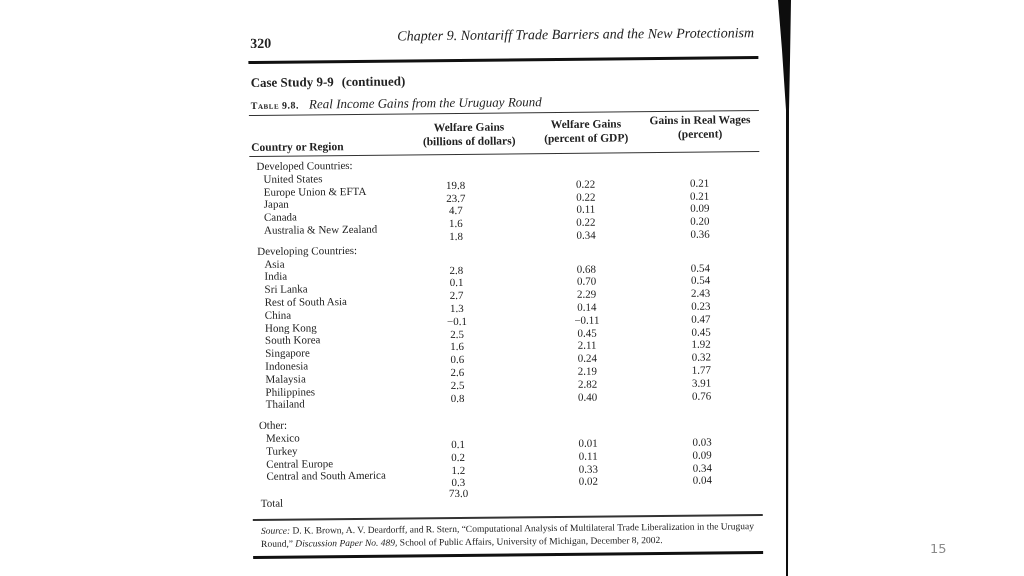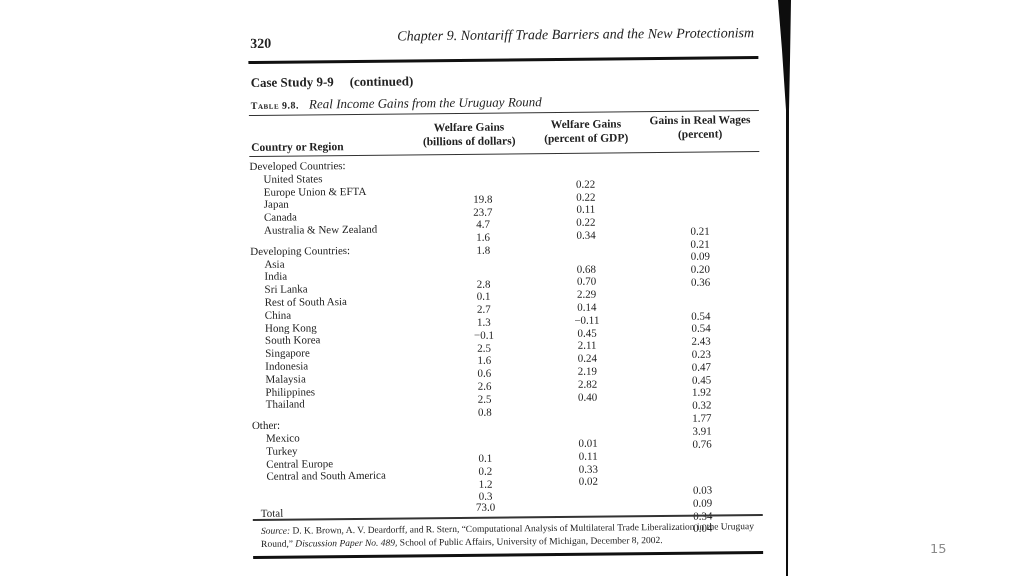--- a/index.html
+++ b/index.html
@@ -13,39 +13,39 @@
     .page {
       position: absolute; left: 248px; top: 20px; width: 510px; height: 556px;
       transform: rotate(-0.55deg); transform-origin: 0 0;
       font-family: "Liberation Serif", "DejaVu Serif", serif;
     }
     .page-number { position: absolute; left: 2px; top: 16px; font-size: 14px; font-weight: bold; color: #222; }
     .running-head { position: absolute; right: 4px; top: 10px; font-size: 14px; font-style: italic; color: #222; white-space: nowrap; }
     .rule-thick { position: absolute; left: 0; right: 0; height: 3px; background: #111; }
     .rule-thin { position: absolute; left: 0; right: 0; height: 1px; background: #333; }
     .case-study { position: absolute; left: 2px; top: 55px; font-size: 13px; font-weight: bold; color: #222; }
-    .case-study .cont { font-weight: bold; margin-left: 16px; }
+    .case-study .cont { font-weight: bold; margin-left: 8px; }
     .table-title { position: absolute; left: 2px; top: 77px; font-size: 13px; color: #222; white-space: nowrap; }
     .table-title .label { font-weight: bold; font-variant: small-caps; font-size: 10px; letter-spacing: 0.5px; }
     .table-title .caption { font-style: italic; margin-left: 10px; }
     .col-head { position: absolute; font-size: 11.5px; font-weight: bold; text-align: center; line-height: 14px; color: #222; }
     .col-head.country { text-align: center; left: 2px; top: 120px; }
     .col-head.c1 { left: 160px; width: 120px; top: 102px; }
     .col-head.c2 { left: 282px; width: 110px; top: 100px; }
     .col-head.c3 { left: 392px; width: 118px; top: 97px; }
     .tbody { position: absolute; left: 0; top: 140px; width: 510px; }
     .row { position: relative; height: 12.8px; font-size: 11px; color: #222; }
     .row .name { position: absolute; left: 14px; top: 0; white-space: nowrap; }
-    .row.group .name { left: 0; }
+    .row.group .name { left: 7px; }
     .row .v { position: absolute; top: 8px; text-align: center; width: 60px; }
-    .row .v1 { left: 203px; margin-top: 14px; }
+    .row .v1 { left: 176px; }
     .row .v2 { left: 306px; }
-    .row .v3 { left: 420px; margin-top: 48px; }
+    .row .v3 { left: 420px; }
     .row.spacer { height: 8px; }
-    .row.total .name { left: 8px; top: 16px; }
+    .row.total .name { left: 8px; top: 6px; }
     .row.total .v1 { top: -2px; }
     .source { position: absolute; left: 8px; top: 505px; width: 500px; font-size: 9.5px; line-height: 13px; color: #222; }
     .source .lbl { font-style: italic; }
     .source .it { font-style: italic; text-align: right; }
     .scan-edge { position: absolute; left: 0; top: 0; width: 1024px; height: 576px; pointer-events: none; }
     .slide-number {
       position: absolute; left: 930px; top: 541px; font-size: 13px; color: #8a8a8a;
       font-family: "DejaVu Sans", "Liberation Sans", sans-serif;
     }
   </style>

